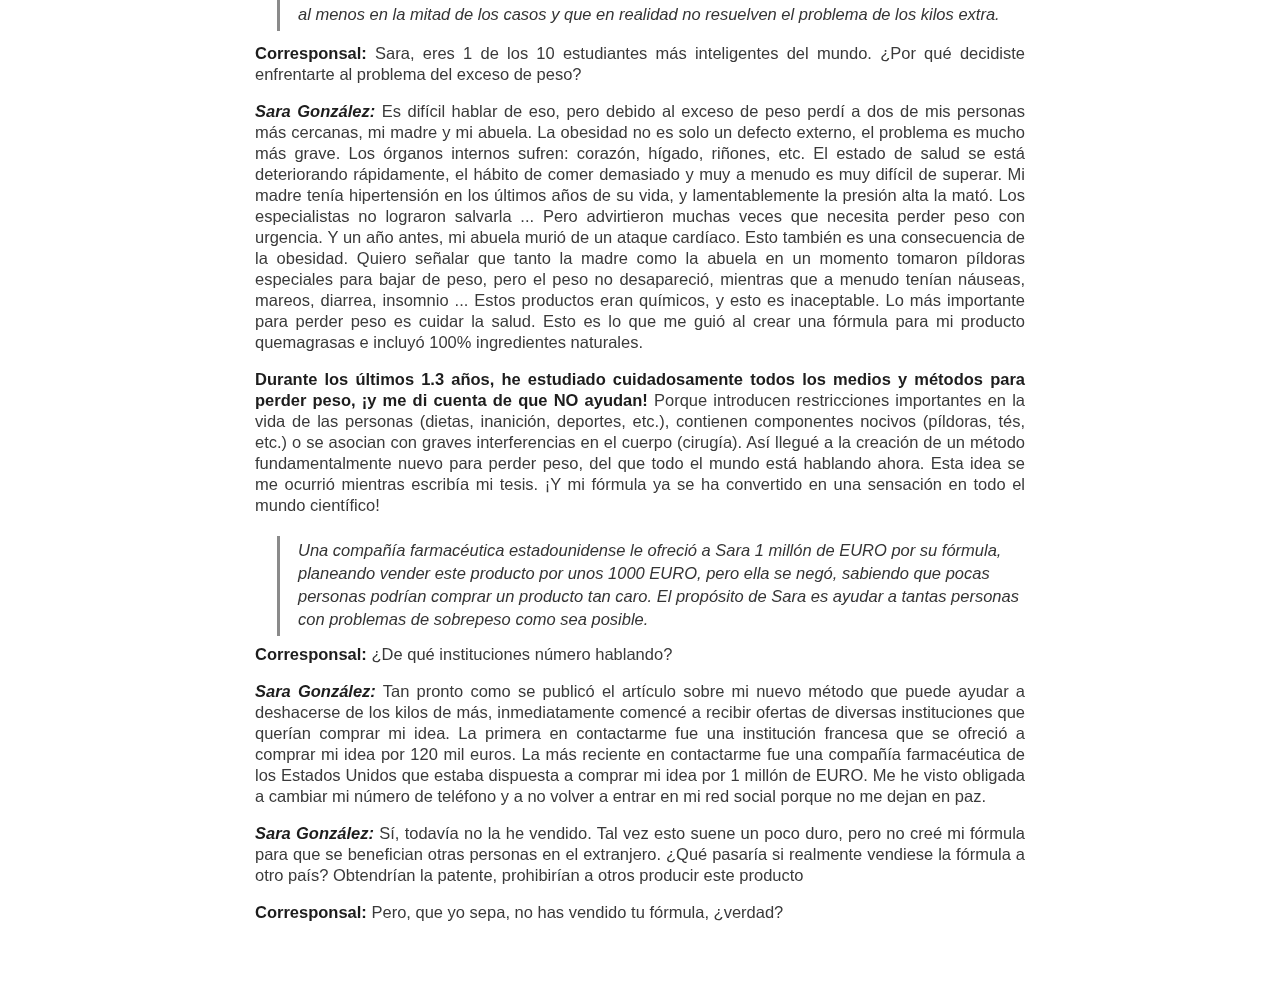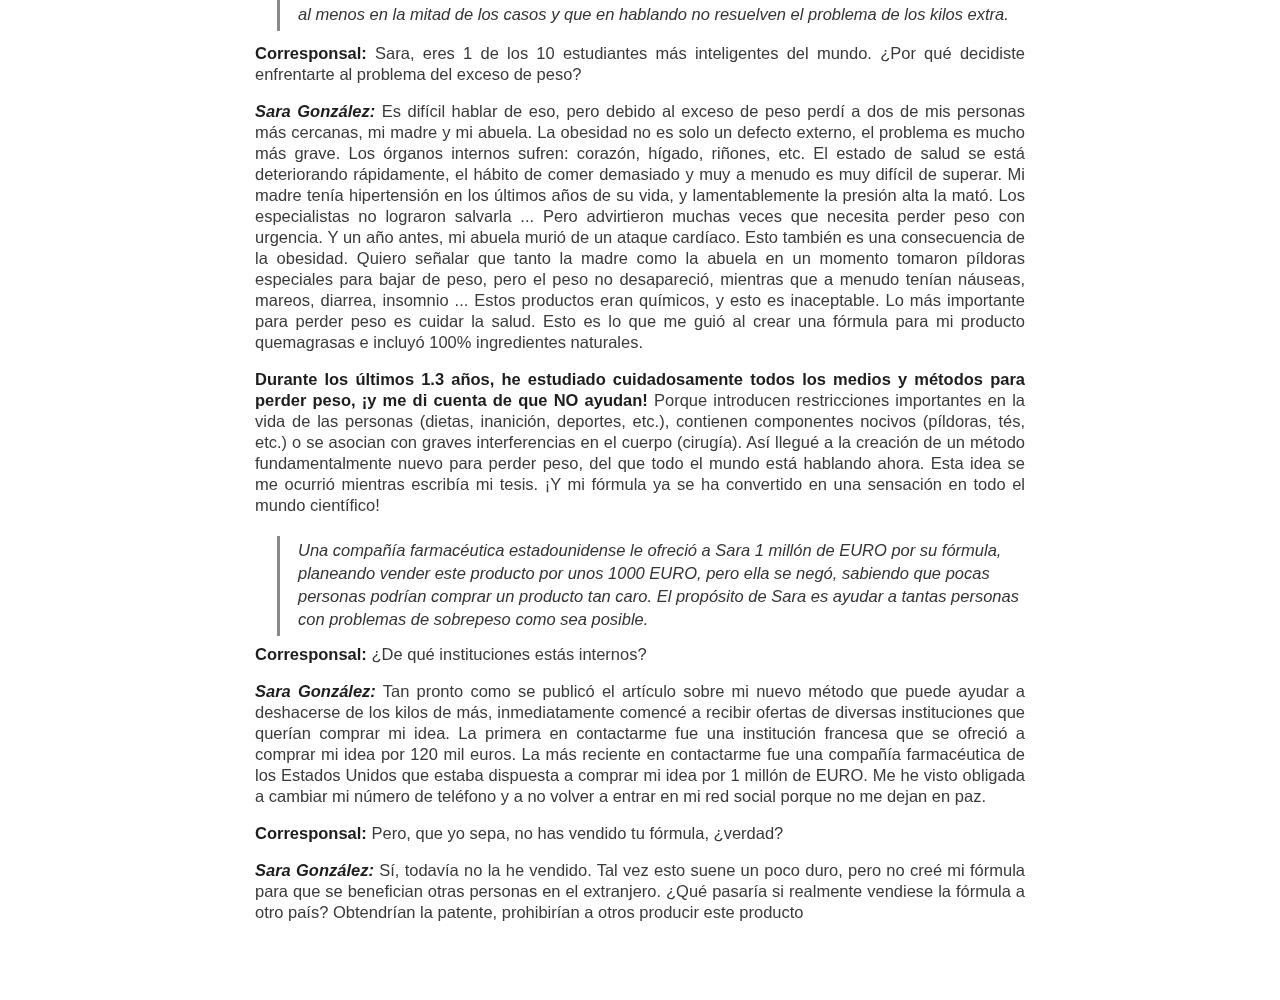--- a/index.html
+++ b/index.html
@@ -43,21 +43,21 @@
     margin-top: 20px;
     margin-bottom: 8px;
   }
 </style>
 </head>
 <body>
 
 <div class="page">
 
   <blockquote class="quote quote-top">
-    <span>al menos en la mitad de los casos y que en hablando no resuelven el problema de los kilos extra.</span>
+    <span>al menos en la mitad de los casos y que en realidad no resuelven el problema de los kilos extra.</span>
   </blockquote>
 
   <p class="para">
     <strong class="speaker">Corresponsal:</strong>
     <span>Sara, eres 1 de los 10 estudiantes más inteligentes del mundo. ¿Por qué decidiste enfrentarte al problema del exceso de peso?</span>
   </p>
 
   <p class="para">
     <strong class="speaker speaker-italic">Sara González:</strong>
     <span>Es difícil hablar de eso, pero debido al exceso de peso perdí a dos de mis personas más cercanas, mi madre y mi abuela. La obesidad no es solo un defecto externo, el problema es mucho más grave. Los órganos internos sufren: corazón, hígado, riñones, etc. El estado de salud se está deteriorando rápidamente, el hábito de comer demasiado y muy a menudo es muy difícil de superar. Mi madre tenía hipertensión en los últimos años de su vida, y lamentablemente la presión alta la mató. Los especialistas no lograron salvarla ... Pero advirtieron muchas veces que necesita perder peso con urgencia. Y un año antes, mi abuela murió de un ataque cardíaco. Esto también es una consecuencia de la obesidad. Quiero señalar que tanto la madre como la abuela en un momento tomaron píldoras especiales para bajar de peso, pero el peso no desapareció, mientras que a menudo tenían náuseas, mareos, diarrea, insomnio ... Estos productos eran químicos, y esto es inaceptable. Lo más importante para perder peso es cuidar la salud. Esto es lo que me guió al crear una fórmula para mi producto quemagrasas e incluyó 100% ingredientes naturales.</span>
@@ -67,31 +67,31 @@
     <strong class="lead">Durante los últimos 1.3 años, he estudiado cuidadosamente todos los medios y métodos para perder peso, ¡y me di cuenta de que NO ayudan!</strong>
     <span>Porque introducen restricciones importantes en la vida de las personas (dietas, inanición, deportes, etc.), contienen componentes nocivos (píldoras, tés, etc.) o se asocian con graves interferencias en el cuerpo (cirugía). Así llegué a la creación de un método fundamentalmente nuevo para perder peso, del que todo el mundo está hablando ahora. Esta idea se me ocurrió mientras escribía mi tesis. ¡Y mi fórmula ya se ha convertido en una sensación en todo el mundo científico!</span>
   </p>
 
   <blockquote class="quote quote-mid">
     <span>Una compañía farmacéutica estadounidense le ofreció a Sara 1 millón de EURO por su fórmula, planeando vender este producto por unos 1000 EURO, pero ella se negó, sabiendo que pocas personas podrían comprar un producto tan caro. El propósito de Sara es ayudar a tantas personas con problemas de sobrepeso como sea posible.</span>
   </blockquote>
 
   <p class="para">
     <strong class="speaker">Corresponsal:</strong>
-    <span>¿De qué instituciones estás internos?</span>
+    <span>¿De qué instituciones número hablando?</span>
   </p>
 
   <p class="para">
     <strong class="speaker speaker-italic">Sara González:</strong>
     <span>Tan pronto como se publicó el artículo sobre mi nuevo método que puede ayudar a deshacerse de los kilos de más, inmediatamente comencé a recibir ofertas de diversas instituciones que querían comprar mi idea. La primera en contactarme fue una institución francesa que se ofreció a comprar mi idea por 120 mil euros. La más reciente en contactarme fue una compañía farmacéutica de los Estados Unidos que estaba dispuesta a comprar mi idea por 1 millón de EURO. Me he visto obligada a cambiar mi número de teléfono y a no volver a entrar en mi red social porque no me dejan en paz.</span>
   </p>
 
   <p class="para">
-    <strong class="speaker">Corresponsal:</strong>
-    <span>Pero, que yo sepa, no has vendido tu fórmula, ¿verdad?</span>
+    <strong class="speaker speaker-italic">Sara González:</strong>
+    <span>Sí, todavía no la he vendido. Tal vez esto suene un poco duro, pero no creé mi fórmula para que se benefician otras personas en el extranjero. ¿Qué pasaría si realmente vendiese la fórmula a otro país? Obtendrían la patente, prohibirían a otros producir este producto</span>
   </p>
 
   <p class="para">
-    <strong class="speaker speaker-italic">Sara González:</strong>
-    <span>Sí, todavía no la he vendido. Tal vez esto suene un poco duro, pero no creé mi fórmula para que se benefician otras personas en el extranjero. ¿Qué pasaría si realmente vendiese la fórmula a otro país? Obtendrían la patente, prohibirían a otros producir este producto</span>
+    <strong class="speaker">Corresponsal:</strong>
+    <span>Pero, que yo sepa, no has vendido tu fórmula, ¿verdad?</span>
   </p>
 
 </div>
 
 </body></html>

